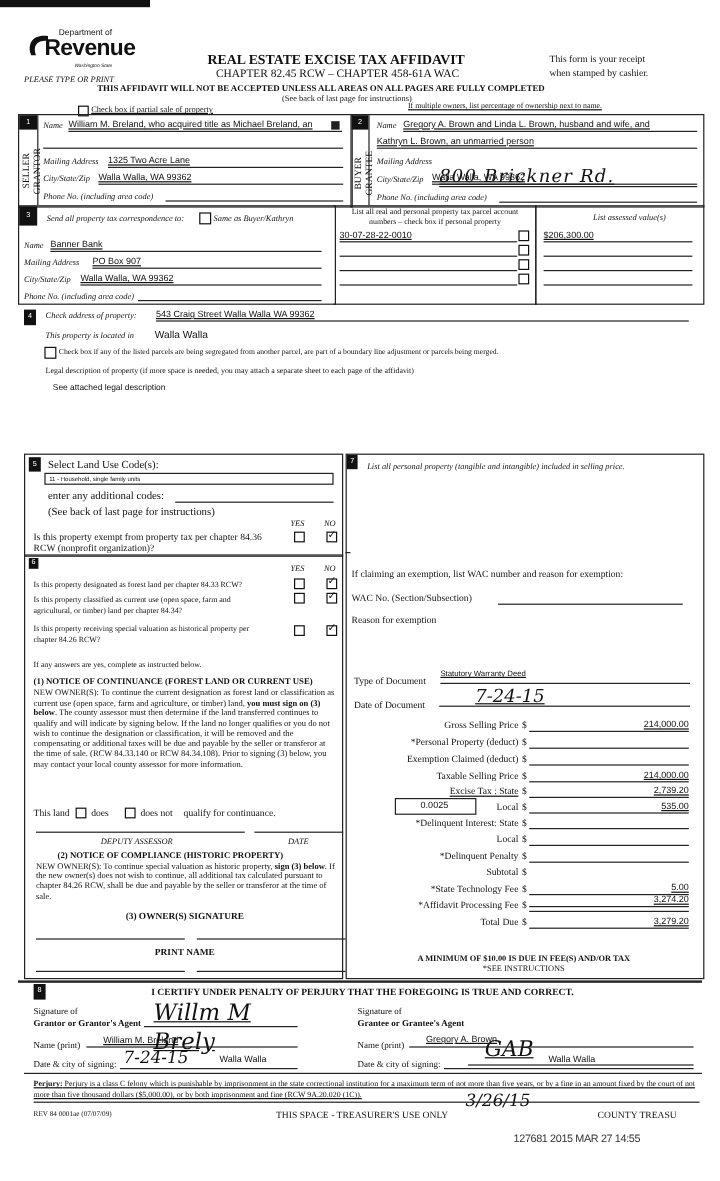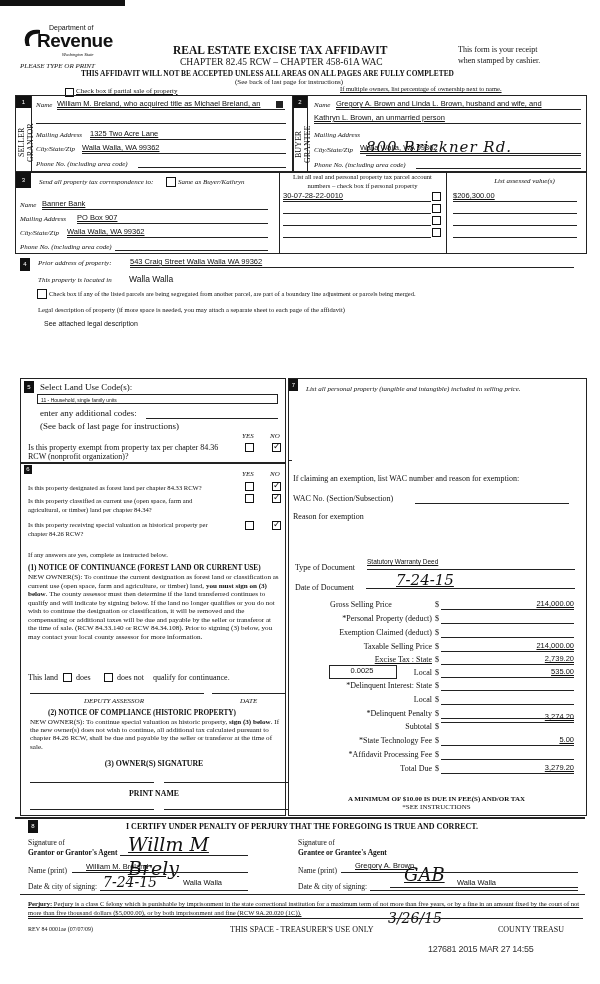--- a/index.html
+++ b/index.html
@@ -104,21 +104,21 @@
     <div class="abs fill line" style="left: 453px; top: 203px; width: 124px; height: 10px;"></div>
     <div class="abs fill line" style="left: 283px; top: 215px; width: 148px; height: 10px;"></div>
     <div class="cb" style="left: 432px; top: 216px;"></div>
     <div class="abs fill line" style="left: 453px; top: 215px; width: 124px; height: 10px;"></div>
     <div class="abs fill line" style="left: 283px; top: 227px; width: 148px; height: 10px;"></div>
     <div class="cb" style="left: 432px; top: 228px;"></div>
     <div class="abs fill line" style="left: 453px; top: 227px; width: 124px; height: 10px;"></div>
   </div>
 
 <div class="num" style="left:20px;top:258px;width:10px;height:13px;line-height:13px;">4</div>
-<div class="abs t7" style="left:38px;top:259px;">Prior address of property:</div>
+<div class="abs t7" style="left:38px;top:259px;">Check address of property:</div>
 <div class="abs fill line" style="left:130px;top:257px;width:444px;height:10px;">543 Craig Street Walla Walla WA 99362</div>
 <div class="abs t7" style="left:38px;top:276px;">This property is located in</div>
 <div class="abs sans" style="left:129px;top:274px;font-size:8.5px;">Walla Walla</div>
 <div class="cb" style="left:37px;top:289px;width:10px;height:10px;"></div>
 <div class="abs" style="left:49px;top:290px;font-size:6.4px;">Check box if any of the listed parcels are being segregated from another parcel, are part of a boundary line adjustment or parcels being merged.</div>
 <div class="abs" style="left:38px;top:306px;font-size:6.6px;">Legal description of property (if more space is needed, you may attach a separate sheet to each page of the affidavit)</div>
 <div class="abs sans" style="left:44px;top:320px;font-size:7px;">See attached legal description</div>
 
 <div class="abs box" style="left:20px;top:378px;width:264px;height:84px;border-width:1.2px;"></div>
 <div class="num" style="left:24px;top:381px;width:10px;height:12px;line-height:12px;">5</div>
@@ -185,21 +185,21 @@
 
 <div class="abs t8" style="left:295px;top:563px;">Type of Document</div>
 <div class="abs fill line" style="left:367px;top:558px;width:208px;height:11px;font-size:6.5px;">Statutory Warranty Deed</div>
 <div class="abs t8" style="left:295px;top:583px;">Date of Document</div>
 <div class="abs hand line" style="left:366px;top:572px;width:209px;height:17px;font-size:15px;line-height:17px;padding-left:30px;box-sizing:border-box;">7-24-15</div>
 
 <div class="abs box" style="left:329px;top:665px;width:66px;height:12px;"></div>
 <div class="abs sans center" style="left:329px;top:666px;width:66px;font-size:7.5px;">0.0025</div>
 
 <div id="amount-rows">
-    <div class="abs right" style="left: 290px; top: 600px; width: 142px; font-size: 8px; text-align: center;">Gross Selling Price</div>
+    <div class="abs right" style="left: 290px; top: 600px; width: 142px; font-size: 8px;">Gross Selling Price</div>
     <div class="abs" style="left: 435px; top: 600px; font-size: 8px;">$</div>
     <div class="abs fill line right" style="left: 441px; top: 599px; width: 133px; height: 10px;">214,000.00</div>
     <div class="abs right" style="left: 290px; top: 614px; width: 142px; font-size: 8px;">*Personal Property (deduct)</div>
     <div class="abs" style="left: 435px; top: 614px; font-size: 8px;">$</div>
     <div class="abs fill line right" style="left: 441px; top: 613px; width: 133px; height: 10px;"></div>
     <div class="abs right" style="left: 290px; top: 628px; width: 142px; font-size: 8px;">Exemption Claimed (deduct)</div>
     <div class="abs" style="left: 435px; top: 628px; font-size: 8px;">$</div>
     <div class="abs fill line right" style="left: 441px; top: 627px; width: 133px; height: 10px;"></div>
     <div class="abs right" style="left: 290px; top: 642px; width: 142px; font-size: 8px;">Taxable Selling Price</div>
     <div class="abs" style="left: 435px; top: 642px; font-size: 8px;">$</div>
@@ -214,21 +214,21 @@
     <div class="abs" style="left: 435px; top: 681px; font-size: 8px;">$</div>
     <div class="abs fill line right" style="left: 441px; top: 680px; width: 133px; height: 10px;"></div>
     <div class="abs right" style="left: 290px; top: 695px; width: 142px; font-size: 8px;">Local</div>
     <div class="abs" style="left: 435px; top: 695px; font-size: 8px;">$</div>
     <div class="abs fill line right" style="left: 441px; top: 694px; width: 133px; height: 10px;"></div>
     <div class="abs right" style="left: 290px; top: 709px; width: 142px; font-size: 8px;">*Delinquent Penalty</div>
     <div class="abs" style="left: 435px; top: 709px; font-size: 8px;">$</div>
     <div class="abs fill line right" style="left: 441px; top: 708px; width: 133px; height: 10px;"></div>
     <div class="abs right" style="left: 290px; top: 722px; width: 142px; font-size: 8px;">Subtotal</div>
     <div class="abs" style="left: 435px; top: 722px; font-size: 8px;">$</div>
-    <div class="abs fill line right" style="left: 441px; top: 712px; width: 133px; height: 10px;">3,274.20</div>
+    <div class="abs fill line right" style="left: 441px; top: 745px; width: 133px; height: 10px;">3,274.20</div>
     <div class="abs right" style="left: 290px; top: 736px; width: 142px; font-size: 8px;">*State Technology Fee</div>
     <div class="abs" style="left: 435px; top: 736px; font-size: 8px;">$</div>
     <div class="abs fill line right" style="left: 441px; top: 735px; width: 133px; height: 10px;">5.00</div>
     <div class="abs right" style="left: 290px; top: 750px; width: 142px; font-size: 8px;">*Affidavit Processing Fee</div>
     <div class="abs" style="left: 435px; top: 750px; font-size: 8px;">$</div>
     <div class="abs fill line right" style="left: 441px; top: 749px; width: 133px; height: 10px;"></div>
     <div class="abs right" style="left: 290px; top: 764px; width: 142px; font-size: 8px;">Total Due</div>
     <div class="abs" style="left: 435px; top: 764px; font-size: 8px;">$</div>
     <div class="abs fill line right" style="left: 441px; top: 763px; width: 133px; height: 10px;">3,279.20</div>
   </div>

